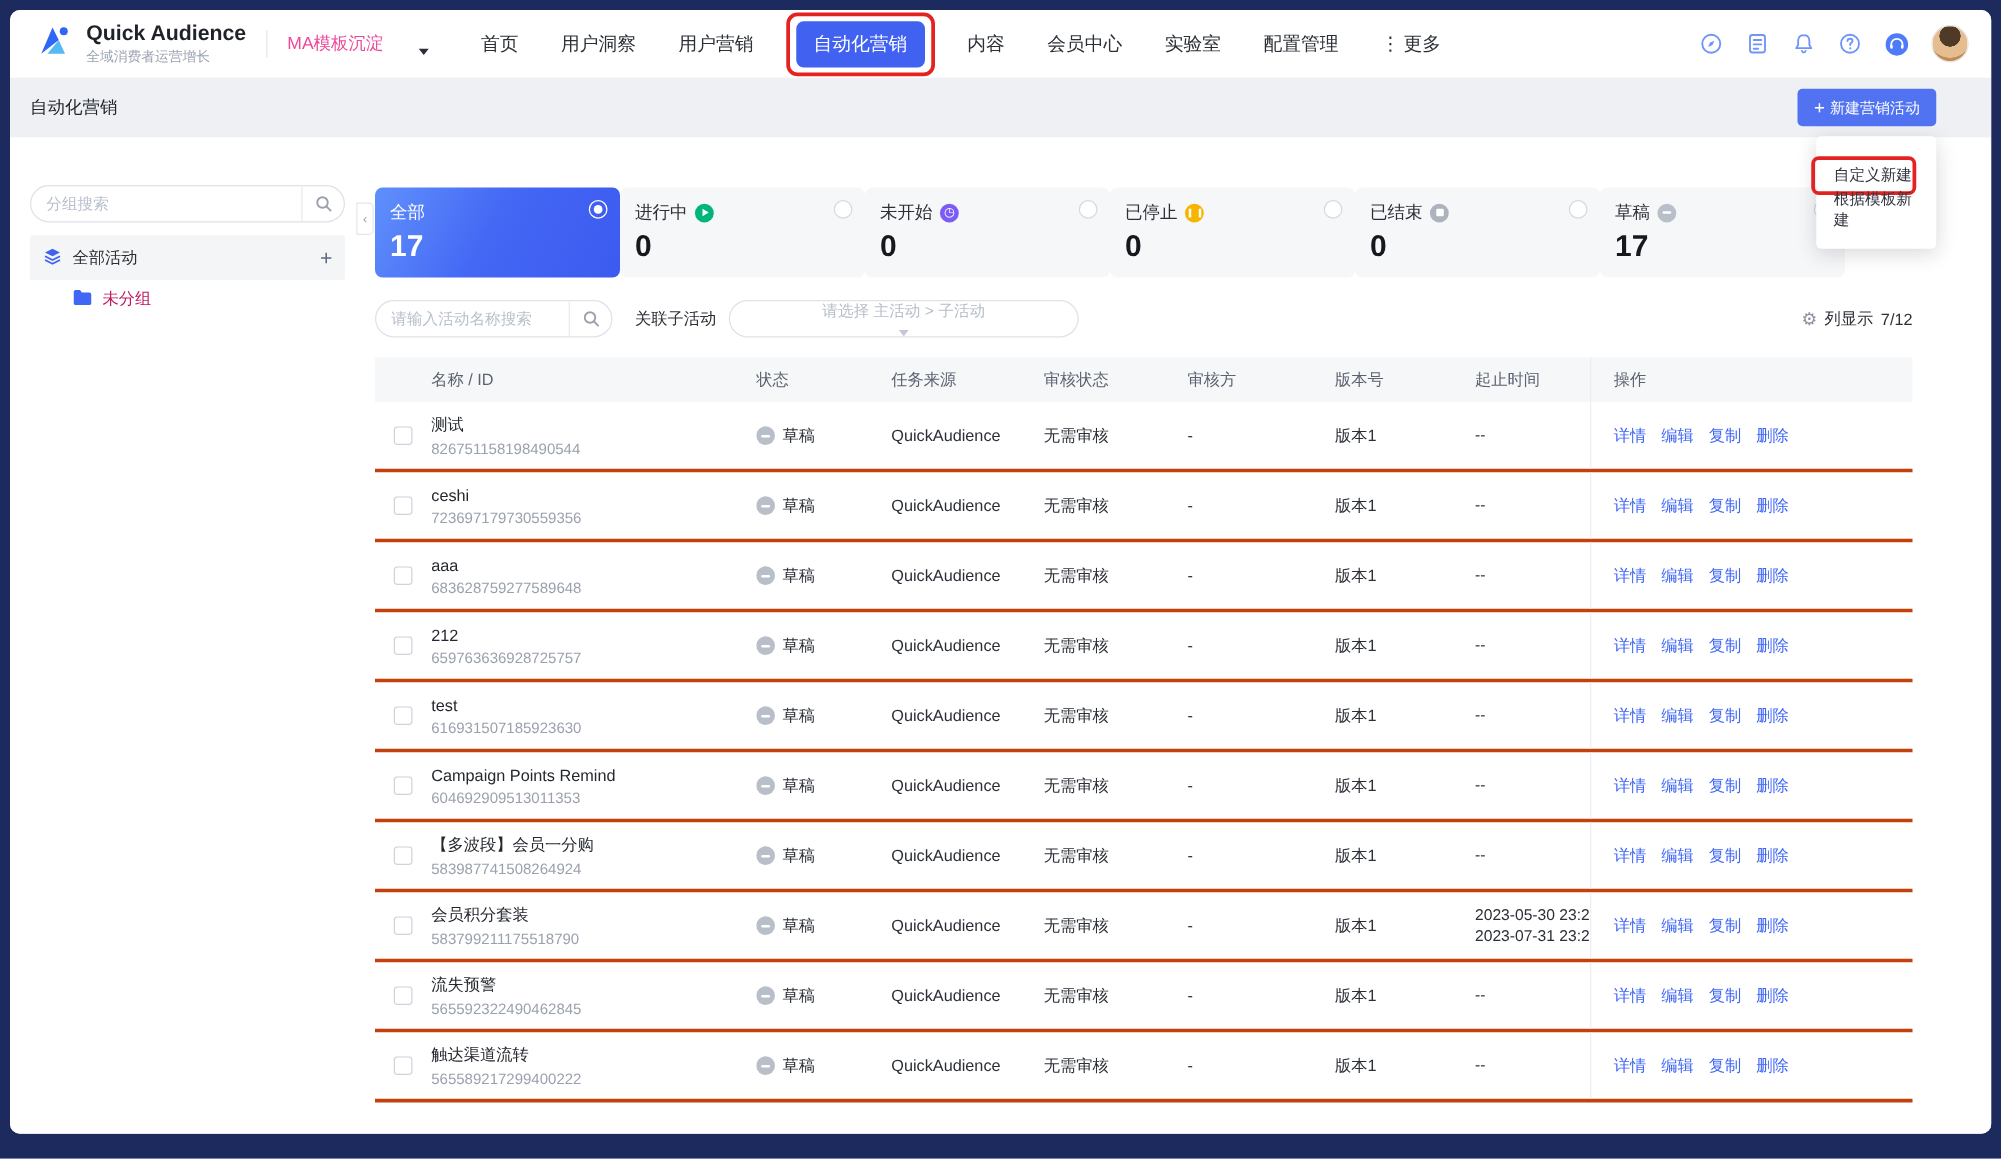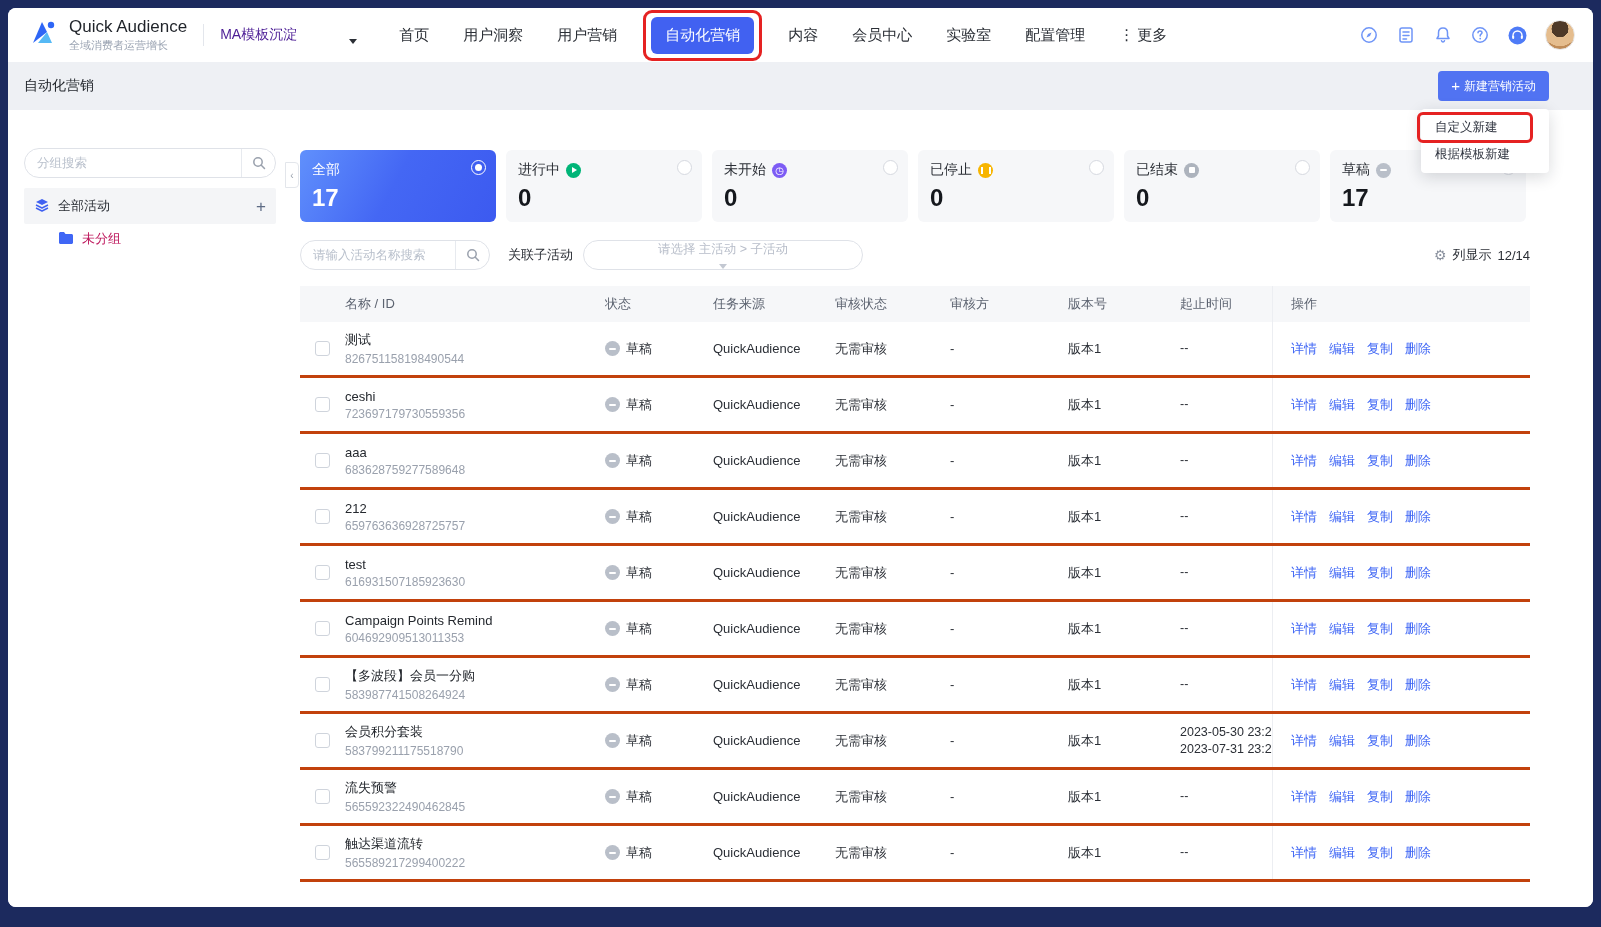--- a/index.html
+++ b/index.html
@@ -4,24 +4,24 @@
 <style>
   * { margin:0; padding:0; box-sizing:border-box; }
   body { width:1601px; height:927px; font-family:"Liberation Sans","DejaVu Sans",sans-serif; }
   .frame { position:relative; width:1601px; height:927px; background:#1c2a5e; overflow:hidden; }
   .app { position:absolute; left:8px; top:8px; width:1585px; height:899px; background:#fff;
          border-radius:8px; overflow:hidden; display:flex; flex-direction:column; }
 
   
   .topbar { height:54px; display:flex; align-items:center; padding:0 18px; background:#fff; flex-shrink:0; position:relative; z-index:30; }
   .brand { display:flex; align-items:center; gap:9px; }
-  .brand-name { font-size:17px; font-weight:400; color:#1f2329; line-height:20px; }
+  .brand-name { font-size:17px; font-weight:700; color:#1f2329; line-height:20px; }
   .brand-sub { font-size:11px; color:#9aa3b2; margin-top:1px; }
   .vdiv { width:1px; height:22px; background:#e3e6ec; margin:0 16px; }
-  .workspace { display:flex; align-items:flex-end; font-size:14px; color:#4c1d95; cursor:pointer;gap:24px; }
+  .workspace { display:flex; align-items:flex-end; font-size:14px; color:#ec4899; cursor:pointer; }
   .caret { width:0; height:0; border-left:4.5px solid transparent; border-right:4.5px solid transparent;
            border-top:5.5px solid #2b2f36; margin-left:28px; }
   .nav { display:flex; align-items:center; gap:34px; margin-left:42px; font-size:15px; color:#2b2f36; }
   .nav-item { cursor:pointer; white-space:nowrap; }
   .nav-item.active { background:#4161f1; color:#fff; padding:9px 14px; border-radius:6px; position:relative; }
   .nav-more { display:flex; align-items:center; }
   .kebab::before { content:'⋮'; font-size:15px; margin-right:3px; color:#2b2f36; }
   .top-icons { margin-left:auto; display:flex; align-items:center; gap:17px; color:#6f95f7; }
   .top-icons .ticon { display:inline-flex; cursor:pointer; }
   .avatar { width:30px; height:30px; border-radius:50%; cursor:pointer;
@@ -30,22 +30,22 @@
 
   
   .titlebar { height:48px; background:#eef0f4; display:flex; align-items:center; justify-content:space-between;
               padding:0 44px 0 16px; flex-shrink:0; }
   .page-title { font-size:14px; color:#1f2329; font-weight:500; }
   .primary-btn { height:30px; display:inline-flex; align-items:center; gap:4px; background:#5173f2; color:#fff;
                  border:none; border-radius:4px; padding:0 13px; font-size:12px; cursor:pointer; font-family:inherit; }
   .plus::before { content:'+'; font-size:15px; line-height:1; }
 
   
-  .create-menu { position:absolute; top:101px; right:44px; width:128px; background:#fff; border-radius:4px;
-                 box-shadow:0 4px 16px rgba(16,24,40,.16); padding:5px 0; z-index:40; }
+  .create-menu { position:absolute; top:101px; right:44px; width:96px; background:#fff; border-radius:4px;
+                 box-shadow:0 4px 16px rgba(16,24,40,.16); padding:18px 0; z-index:40; }
   .menu-item { position:relative; height:27px; display:flex; align-items:center; padding:0 14px;
                font-size:12.5px; color:#303540; cursor:pointer; }
 
   
   .anno { position:absolute; border:3px solid #e52222; pointer-events:none; }
   .anno-nav { left:-8px; right:-8px; top:-7px; bottom:-7px; border-radius:9px; }
   .anno-menu { left:-4px; right:16px; top:-2px; bottom:-2px; border-radius:6px; }
 
   
   .content { flex:1; display:flex; position:relative; background:#fff; overflow:hidden; }
@@ -64,21 +64,21 @@
   .sb-group { margin-top:6px; display:flex; align-items:center; gap:8px; padding-left:34px;
               font-size:13px; color:#be185d; cursor:pointer; }
   .collapse-tab { position:absolute; left:277px; top:52px; width:14px; height:26px; background:#fff;
                   border:1px solid #e3e6eb; border-radius:0 4px 4px 0; display:flex; align-items:center;
                   justify-content:center; color:#98a0ac; font-size:10px; cursor:pointer; z-index:5; }
   .collapse-tab::before { content:'‹'; }
 
   .main { width:1230px; margin-left:8px; padding-top:40px; }
 
   
-  .cards { display:flex; gap:10px; }
+  .cards { display:flex; }
   .card { position:relative; width:196px; height:72px; border-radius:6px; background:#f6f7f9;
           padding:11px 12px; cursor:pointer; }
   .card-top { display:flex; align-items:center; gap:6px; font-size:14px; color:#2b2f36; }
   .card-count { margin-top:5px; font-size:24px; font-weight:700; color:#15181d; }
   .card-active { background:linear-gradient(118deg,#6090fc 0%,#4467f4 48%,#3c5af0 100%); }
   .card-active .card-top, .card-active .card-count { color:#fff; }
   .radio { position:absolute; top:10px; right:10px; width:15px; height:15px; border-radius:50%;
            border:1px solid #d6d9e0; background:#fff; }
   .radio-on { border:1.5px solid #fff; background:transparent; }
   .radio-on::after { content:''; position:absolute; inset:3px; border-radius:50%; background:#fff; }
@@ -324,21 +324,21 @@
             </span>
           </div>
           <span class="relation-label">关联子活动</span>
           <div class="select">
             <span>请选择 主活动 &gt; 子活动</span>
             <span class="chev"></span>
           </div>
           <div class="columns">
             <span class="gear"></span>
             <span>列显示</span>
-            <span>12/14</span>
+            <span>7/12</span>
           </div>
         </div>
 
         <div>
           <div class="thead row-grid">
             <div class="cell cb-cell"></div>
             <div class="cell">名称 / ID</div>
             <div class="cell">状态</div>
             <div class="cell">任务来源</div>
             <div class="cell">审核状态</div>

